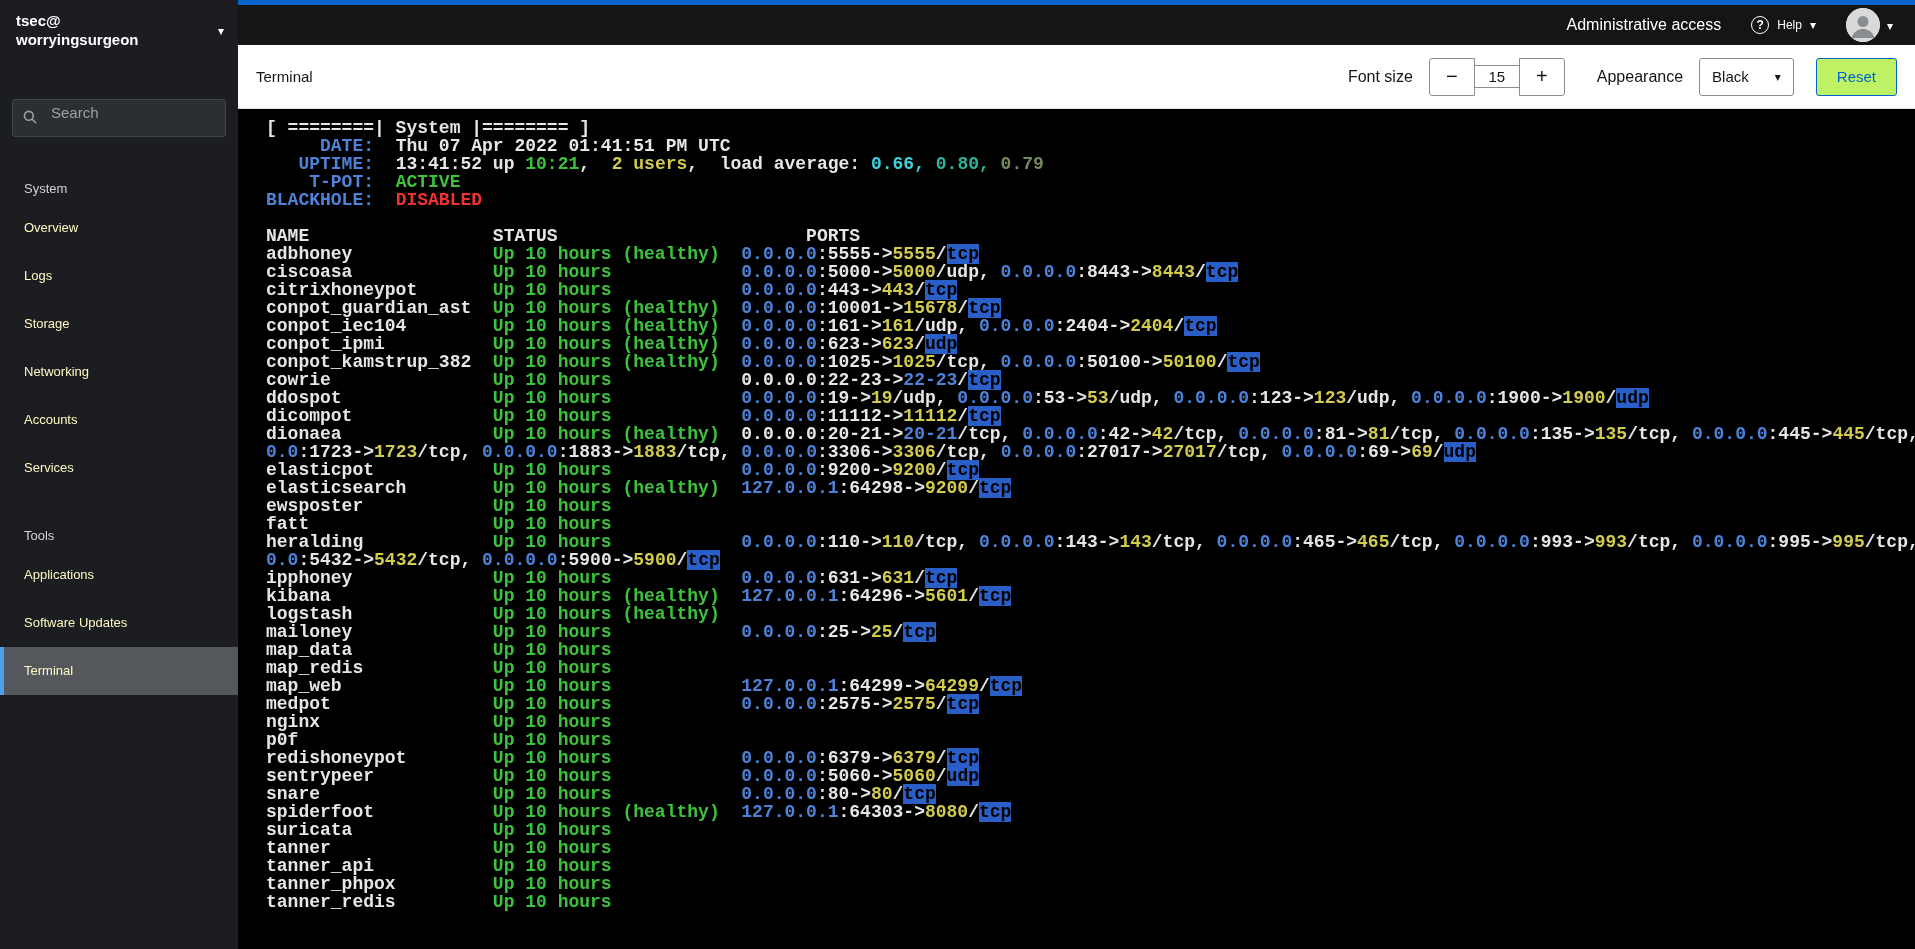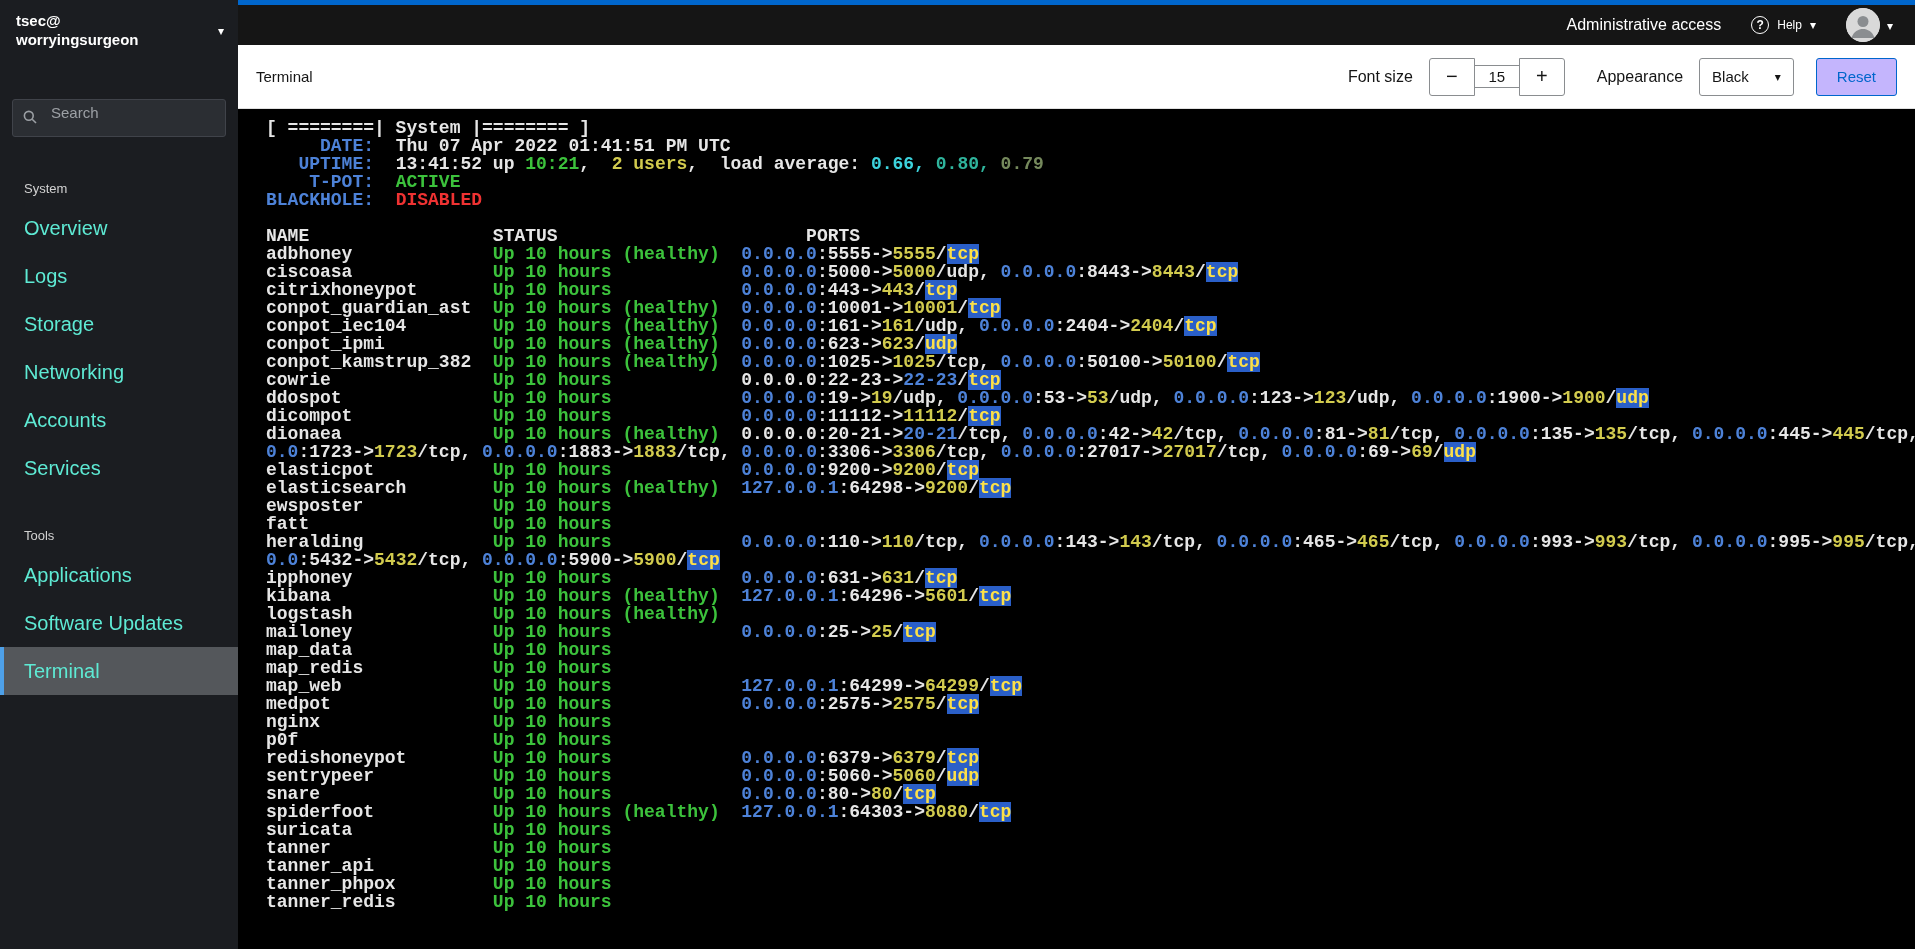--- a/index.html
+++ b/index.html
@@ -20,21 +20,21 @@
   .search-wrap { position:relative; padding:22px 12px 8px; }
   .search-icon-box { position:absolute; left:22px; top:32px; }
   .search-input {
     width:100%; height:38px; background:#2b2e33; border:1px solid #40434a; border-radius:3px;
     color:#ccc; font-size:15px; padding:0 10px 12px 38px; font-family:"Liberation Sans",sans-serif;
   }
   .search-input::placeholder { color:#9ca0a5; }
   .nav { flex:1; overflow:hidden; margin-top:4px; }
   .nav-section-title { font-size:13px; color:#d2d2d2; padding:16px 24px 8px; }
   .nav-section-title:not(:first-child) { margin-top:20px; }
-  .nav-item { font-size:20px; line-height:20px; color:#5eead4; padding:14px 24px; cursor:pointer; }
+  .nav-item { font-size:13px; line-height:20px; color:#fef9c3; padding:14px 24px; cursor:pointer; }
   .nav-item.active { background:#54575b; border-left:4px solid #4ea0e8; padding-left:20px; }
 
   
   .main { flex:1; min-width:0; display:flex; flex-direction:column; }
   .topstrip { height:5px; background:#0066cc; }
   .masthead {
     height:40px; background:#151515; color:#fff;
     display:flex; align-items:center; justify-content:flex-end; gap:30px; padding:0 22px;
   }
   .admin-access { font-size:16px; cursor:pointer; }
@@ -69,38 +69,38 @@
     display:flex; align-items:center; justify-content:center; font-size:15px; color:#151515; background:#fff;
   }
   .select {
     height:38px; border:1px solid #8a8d90; border-radius:3px; background:#fff;
     display:flex; align-items:center; gap:26px; padding:0 12px; font-size:15px; color:#151515;
     cursor:pointer; margin-right:22px;
   }
   .select::after { content:"▾"; font-size:12px; color:#151515; }
   .reset-btn {
     height:38px; padding:0 20px; border:1px solid #0066cc; border-radius:3px;
-    background:#c4b5fd; color:#0066cc; font-size:15px; cursor:pointer; font-family:"Liberation Sans",sans-serif;
+    background:#bef264; color:#0066cc; font-size:15px; cursor:pointer; font-family:"Liberation Sans",sans-serif;
   }
 
   
   .terminal {
     flex:1; background:#000; padding:10px 0 0 28px; overflow:hidden; cursor:text;
     font-family:Liberation Mono, monospace; font-size:18px; line-height:18px; font-weight:700;
   }
   .tline { white-space:pre; }
   .s-w  { color:#e6e6e6; }
   .s-b  { color:#4d82d8; }
   .s-y  { color:#d2cb4e; }
   .s-g  { color:#3cc23c; }
   .s-r  { color:#ef3232; }
   .s-c  { color:#3cd2dc; }
   .s-t  { color:#2fb49c; }
   .s-d  { color:#75895c; }
-  .s-hl { color:#fde047; background:#2a5fc8; }
+  .s-hl { color:#000000; background:#2a5fc8; }
 </style>
 </head>
 <body>
 
 <div class="app">
 
   <aside class="sidebar">
     <div class="host">
       <div class="hline">tsec@</div>
       <div class="hline">worryingsurgeon</div>
@@ -173,21 +173,21 @@
         <div class="tline"><span class="s-w">[ ========| System |======== ]</span></div>
         <div class="tline"><span class="s-b">     DATE:</span><span class="s-w">  Thu 07 Apr 2022 01:41:51 PM UTC</span></div>
         <div class="tline"><span class="s-b">   UPTIME:</span><span class="s-w">  13:41:52 up </span><span class="s-g">10:21</span><span class="s-w">,  </span><span class="s-y">2 users</span><span class="s-w">,  load average: </span><span class="s-c">0.66,</span><span class="s-w"> </span><span class="s-t">0.80,</span><span class="s-w"> </span><span class="s-d">0.79</span></div>
         <div class="tline"><span class="s-b">    T-POT:</span><span class="s-w">  </span><span class="s-g">ACTIVE</span></div>
         <div class="tline"><span class="s-b">BLACKHOLE:</span><span class="s-w">  </span><span class="s-r">DISABLED</span></div>
         <div class="tline"><span class="s-w"> </span></div>
         <div class="tline"><span class="s-w">NAME                 STATUS                       PORTS</span></div>
         <div class="tline"><span class="s-w">adbhoney             </span><span class="s-g">Up 10 hours (healthy)</span><span class="s-w">  </span><span class="s-b">0.0.0.0</span><span class="s-w">:5555-&gt;</span><span class="s-y">5555</span><span class="s-w">/</span><span class="s-hl">tcp</span></div>
         <div class="tline"><span class="s-w">ciscoasa             </span><span class="s-g">Up 10 hours</span><span class="s-w">            </span><span class="s-b">0.0.0.0</span><span class="s-w">:5000-&gt;</span><span class="s-y">5000</span><span class="s-w">/udp, </span><span class="s-b">0.0.0.0</span><span class="s-w">:8443-&gt;</span><span class="s-y">8443</span><span class="s-w">/</span><span class="s-hl">tcp</span></div>
         <div class="tline"><span class="s-w">citrixhoneypot       </span><span class="s-g">Up 10 hours</span><span class="s-w">            </span><span class="s-b">0.0.0.0</span><span class="s-w">:443-&gt;</span><span class="s-y">443</span><span class="s-w">/</span><span class="s-hl">tcp</span></div>
-        <div class="tline"><span class="s-w">conpot_guardian_ast  </span><span class="s-g">Up 10 hours (healthy)</span><span class="s-w">  </span><span class="s-b">0.0.0.0</span><span class="s-w">:10001-&gt;</span><span class="s-y">10001</span><span class="s-w">/</span><span class="s-hl">tcp</span></div>
+        <div class="tline"><span class="s-w">conpot_guardian_ast  </span><span class="s-g">Up 10 hours (healthy)</span><span class="s-w">  </span><span class="s-b">0.0.0.0</span><span class="s-w">:10001-&gt;</span><span class="s-y">15678</span><span class="s-w">/</span><span class="s-hl">tcp</span></div>
         <div class="tline"><span class="s-w">conpot_iec104        </span><span class="s-g">Up 10 hours (healthy)</span><span class="s-w">  </span><span class="s-b">0.0.0.0</span><span class="s-w">:161-&gt;</span><span class="s-y">161</span><span class="s-w">/udp, </span><span class="s-b">0.0.0.0</span><span class="s-w">:2404-&gt;</span><span class="s-y">2404</span><span class="s-w">/</span><span class="s-hl">tcp</span></div>
         <div class="tline"><span class="s-w">conpot_ipmi          </span><span class="s-g">Up 10 hours (healthy)</span><span class="s-w">  </span><span class="s-b">0.0.0.0</span><span class="s-w">:623-&gt;</span><span class="s-y">623</span><span class="s-w">/</span><span class="s-hl">udp</span></div>
         <div class="tline"><span class="s-w">conpot_kamstrup_382  </span><span class="s-g">Up 10 hours (healthy)</span><span class="s-w">  </span><span class="s-b">0.0.0.0</span><span class="s-w">:1025-&gt;</span><span class="s-y">1025</span><span class="s-w">/tcp, </span><span class="s-b">0.0.0.0</span><span class="s-w">:50100-&gt;</span><span class="s-y">50100</span><span class="s-w">/</span><span class="s-hl">tcp</span></div>
         <div class="tline"><span class="s-w">cowrie               </span><span class="s-g">Up 10 hours</span><span class="s-w">            </span><span class="s-w">0.0.0.0:22-23-&gt;</span><span class="s-b">22-23</span><span class="s-w">/</span><span class="s-hl">tcp</span></div>
         <div class="tline"><span class="s-w">ddospot              </span><span class="s-g">Up 10 hours</span><span class="s-w">            </span><span class="s-b">0.0.0.0</span><span class="s-w">:19-&gt;</span><span class="s-y">19</span><span class="s-w">/udp, </span><span class="s-b">0.0.0.0</span><span class="s-w">:53-&gt;</span><span class="s-y">53</span><span class="s-w">/udp, </span><span class="s-b">0.0.0.0</span><span class="s-w">:123-&gt;</span><span class="s-y">123</span><span class="s-w">/udp, </span><span class="s-b">0.0.0.0</span><span class="s-w">:1900-&gt;</span><span class="s-y">1900</span><span class="s-w">/</span><span class="s-hl">udp</span></div>
         <div class="tline"><span class="s-w">dicompot             </span><span class="s-g">Up 10 hours</span><span class="s-w">            </span><span class="s-b">0.0.0.0</span><span class="s-w">:11112-&gt;</span><span class="s-y">11112</span><span class="s-w">/</span><span class="s-hl">tcp</span></div>
         <div class="tline"><span class="s-w">dionaea              </span><span class="s-g">Up 10 hours (healthy)</span><span class="s-w">  </span><span class="s-w">0.0.0.0:20-21-&gt;</span><span class="s-b">20-21</span><span class="s-w">/tcp, </span><span class="s-b">0.0.0.0</span><span class="s-w">:42-&gt;</span><span class="s-y">42</span><span class="s-w">/tcp, </span><span class="s-b">0.0.0.0</span><span class="s-w">:81-&gt;</span><span class="s-y">81</span><span class="s-w">/tcp, </span><span class="s-b">0.0.0.0</span><span class="s-w">:135-&gt;</span><span class="s-y">135</span><span class="s-w">/tcp, </span><span class="s-b">0.0.0.0</span><span class="s-w">:445-&gt;</span><span class="s-y">445</span><span class="s-w">/tcp, </span><span class="s-b">0.0.0.0</span><span class="s-w">:1433-&gt;</span><span class="s-y">1433</span><span class="s-w">/tcp, </span><span class="s-b">0.0.</span></div>
         <div class="tline"><span class="s-b">0.0</span><span class="s-w">:1723-&gt;</span><span class="s-y">1723</span><span class="s-w">/tcp, </span><span class="s-b">0.0.0.0</span><span class="s-w">:1883-&gt;</span><span class="s-y">1883</span><span class="s-w">/tcp, </span><span class="s-b">0.0.0.0</span><span class="s-w">:3306-&gt;</span><span class="s-y">3306</span><span class="s-w">/tcp, </span><span class="s-b">0.0.0.0</span><span class="s-w">:27017-&gt;</span><span class="s-y">27017</span><span class="s-w">/tcp, </span><span class="s-b">0.0.0.0</span><span class="s-w">:69-&gt;</span><span class="s-y">69</span><span class="s-w">/</span><span class="s-hl">udp</span></div>
         <div class="tline"><span class="s-w">elasticpot           </span><span class="s-g">Up 10 hours</span><span class="s-w">            </span><span class="s-b">0.0.0.0</span><span class="s-w">:9200-&gt;</span><span class="s-y">9200</span><span class="s-w">/</span><span class="s-hl">tcp</span></div>
         <div class="tline"><span class="s-w">elasticsearch        </span><span class="s-g">Up 10 hours (healthy)</span><span class="s-w">  </span><span class="s-b">127.0.0.1</span><span class="s-w">:64298-&gt;</span><span class="s-y">9200</span><span class="s-w">/</span><span class="s-hl">tcp</span></div>

